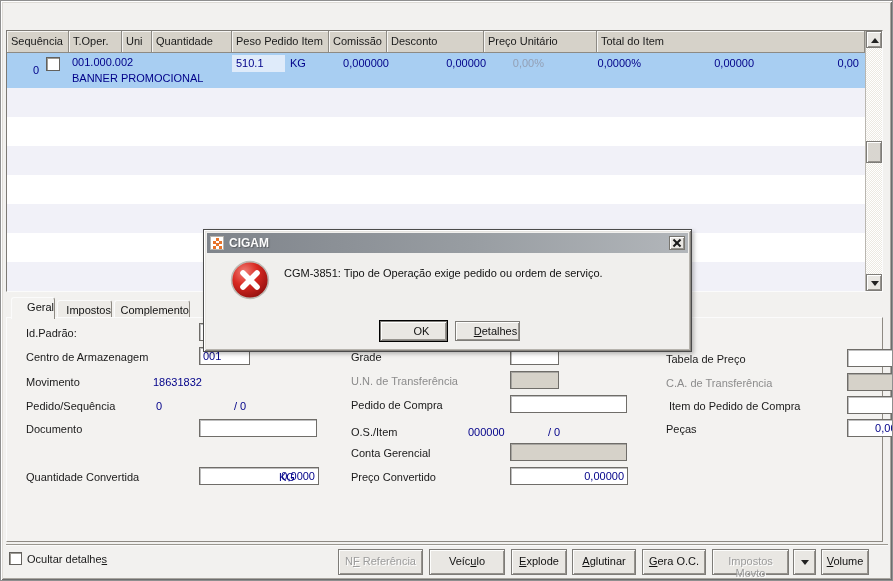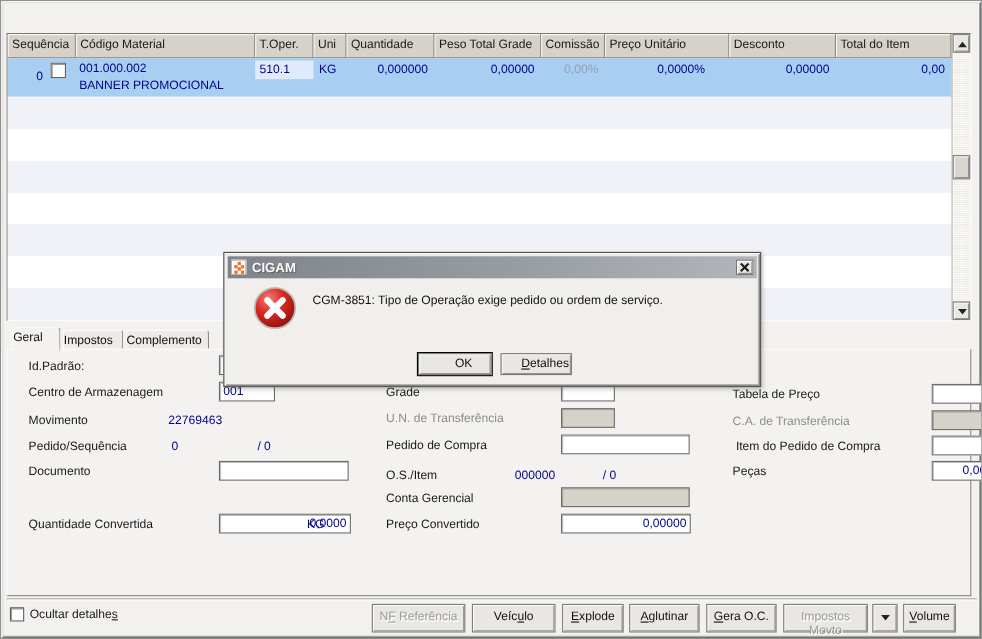--- a/index.html
+++ b/index.html
@@ -49,21 +49,21 @@
             border-left:4px solid transparent; border-right:4px solid transparent; border-top:5px solid #222; }
   .thumb { position:absolute; left:0; top:110px; width:16px; height:22px; background:#D9D6D0;
            border:1px solid #7E7C78; box-shadow: inset 1px 1px 0 #fff, inset -1px -1px 0 #96938E; }
   .rchk { position:absolute; left:39px; top:4px; width:14px; height:14px; background:#fff;
           border:1px solid #63615d; box-shadow: inset 1px 1px 0 #9d9a94; }
   .topercell { position:absolute; left:225px; top:2px; width:53px; height:17px; background:#DFEBFA; padding:2px 0 0 4px; }
   .rnum { position:absolute; top:4px; text-align:right; }
   
   .tab { position:absolute; background:#EDEBE7; border:1px solid #8E8A83; border-bottom:none;
          border-top-color:#FBFBFB; border-left-color:#FBFBFB;
-         border-radius:3px 3px 0 0; text-align:left; padding-top:3px; z-index:1; }
+         border-radius:3px 3px 0 0; text-align:right; padding-top:3px; z-index:1; }
   .tab.active { background:#F3F2F0; z-index:3; font-size:11px; }
   .panel { position:absolute; left:5px; top:316px; width:877px; height:225px; background:#F3F2F0;
            border:1px solid #8E8A83; border-top-color:#FBFBFB; border-left-color:#FBFBFB; z-index:2; }
   .flabel { position:absolute; white-space:nowrap; color:#1a1a1a; z-index:3; }
   .flabel.dis { color:#8C8C8C; }
   .tbx { position:absolute; height:18px; background:#fff; border:1px solid #6F6D69;
          box-shadow: inset 1px 1px 0 rgba(110,110,110,.45); font:11px "Liberation Sans",sans-serif;
          color:#000089; padding:0 3px; z-index:3;margin-left:46px; }
   .tbx.num { text-align:right; }
   .tbx.dis { background:#D6D2C9; }
@@ -97,28 +97,27 @@
 </style>
 </head>
 <body>
 
 <div class="win">
 
 
   <div class="grid">
     <div class="ghead">
       <div class="gcell c0">Sequência</div>
-      <div class="gcell c1">Código Material</div>
       <div class="gcell c2">T.Oper.</div>
       <div class="gcell c3">Uni</div>
       <div class="gcell c4">Quantidade</div>
-      <div class="gcell c5">Peso Total Grade</div>
+      <div class="gcell c5">Peso Pedido Item</div>
       <div class="gcell c6">Comissão</div>
+      <div class="gcell c7">Desconto</div>
       <div class="gcell c8">Preço Unitário</div>
-      <div class="gcell c7">Desconto</div>
       <div class="gcell c9">Total do Item</div>
     </div>
 
     <div class="grow">
       <span class="abs" style="left:26px;top:11px">0</span>
       <span class="rchk"></span>
       <span class="abs" style="left:65px;top:3px">001.000.002</span>
       <span class="abs" style="left:65px;top:19px">BANNER PROMOCIONAL</span>
       <span class="topercell">510.1</span>
       <span class="abs" style="left:283px;top:4px">KG</span>
@@ -149,21 +148,21 @@
 
   <div class="panel"></div>
 
   <span class="flabel" style="left:25px;top:326px">Id.Padrão:</span>
   <input class="tbx" style="left: 152px; top: 322px; width: 78px;" value="">
 
   <span class="flabel" style="left:25px;top:350px">Centro de Armazenagem</span>
   <input class="tbx" style="left: 152px; top: 346px; width: 51px;" value="001">
 
   <span class="flabel" style="left:25px;top:375px">Movimento</span>
-  <span class="ro" style="left:152px;top:375px">22769463</span>
+  <span class="ro" style="left:152px;top:375px">18631832</span>
 
   <span class="flabel" style="left:25px;top:399px">Pedido/Sequência</span>
   <span class="ro" style="left:155px;top:399px">0</span>
   <span class="ro" style="left:233px;top:399px">/ 0</span>
 
   <span class="flabel" style="left:25px;top:422px">Documento</span>
   <input class="tbx" style="left: 152px; top: 418px; width: 118px;" value="">
 
   <span class="flabel" style="left:25px;top:470px">Quantidade Convertida</span>
   <input class="tbx num" style="left: 152px; top: 466px; width: 120px;" value="0,0000">

